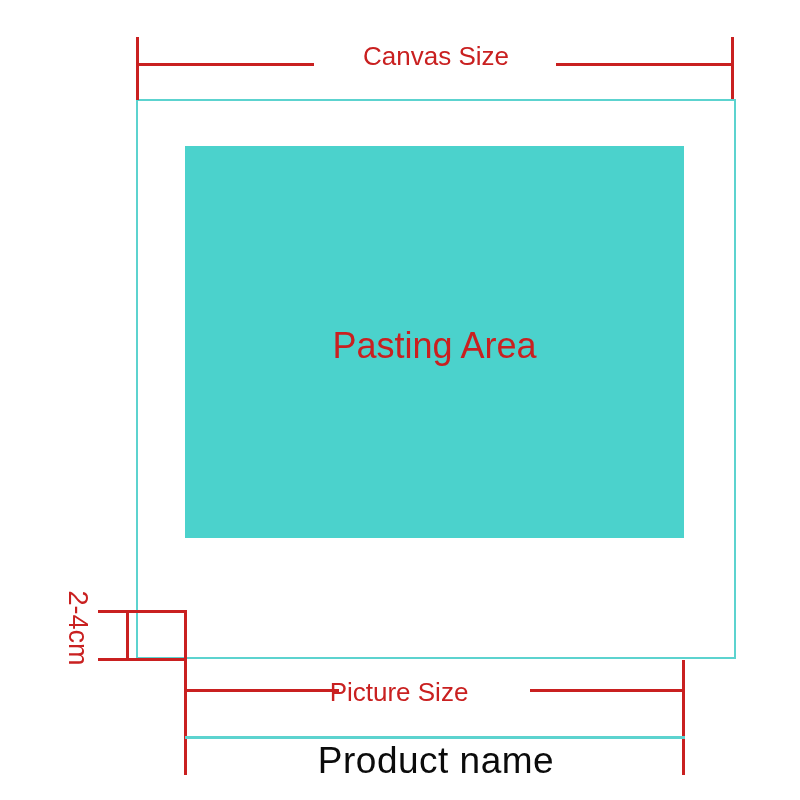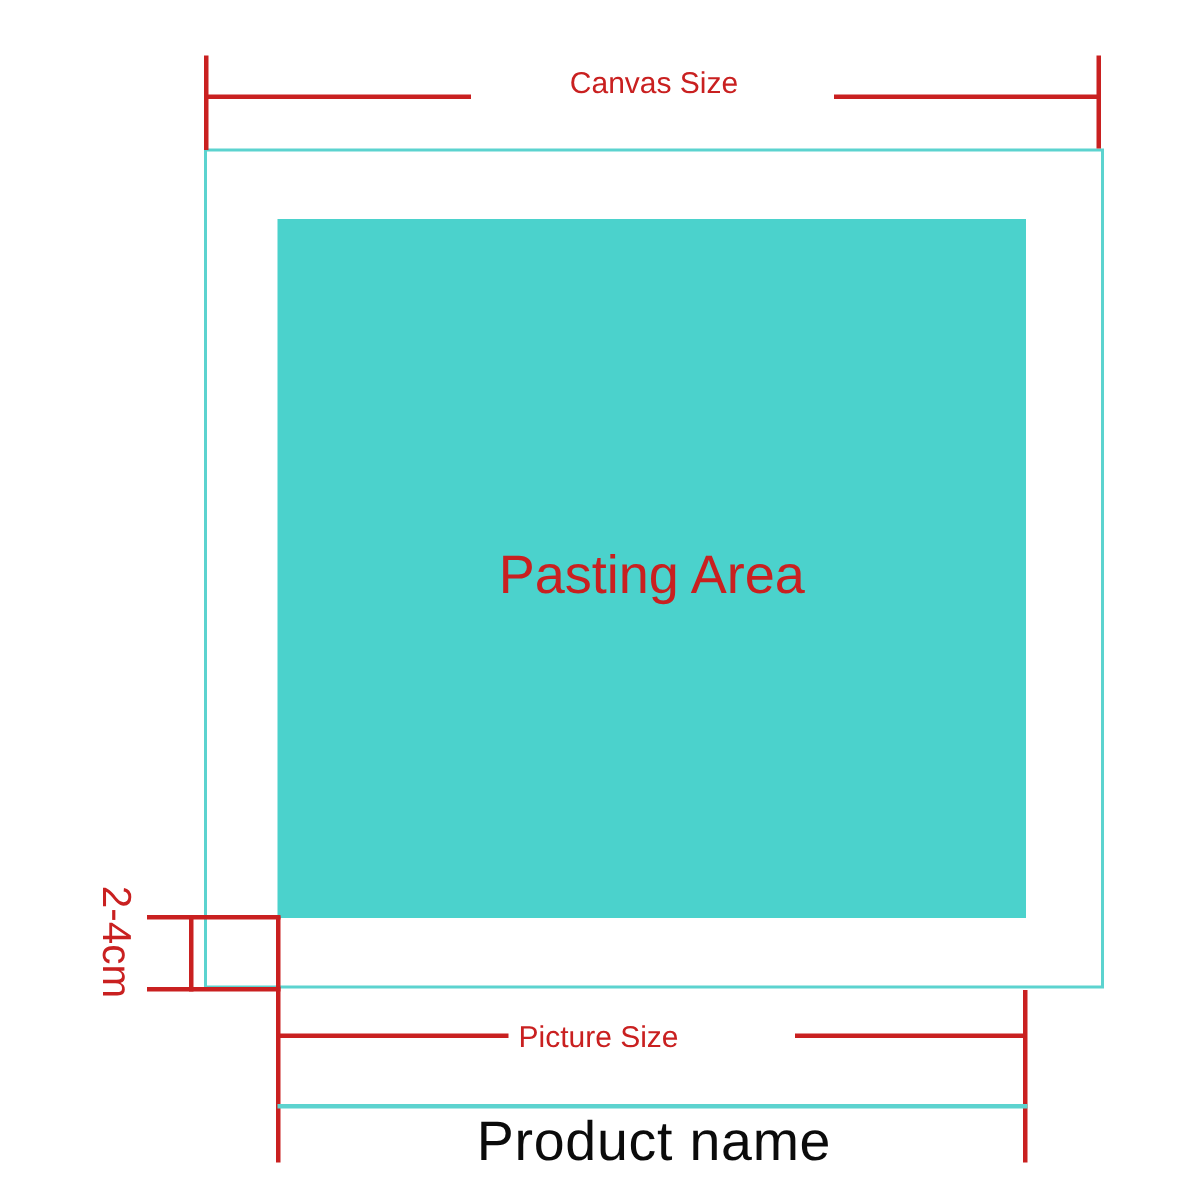--- a/index.html
+++ b/index.html
@@ -16,35 +16,35 @@
     overflow:hidden;
     font-family:"Liberation Sans","DejaVu Sans",sans-serif;
   }
   .abs{position:absolute;}
   .redline{background:var(--red);}
   .tealline{background:var(--teal-line);}
   .red-label{
     color:var(--red);
     text-align:center;
     line-height:28px;
-    font-size:20px;
+    font-size:26px;
     white-space:nowrap;
   }
 
   
   .canvas-outline{
     left:136px;top:99px;width:600px;height:560px;
     border:2.5px solid var(--teal-line);
     box-sizing:border-box;
     background:#ffffff;
   }
 
   
   .pasting-area{
-    left:185px;top:146px;width:499px;height:466px;
+    left:185px;top:146px;width:499px;height:392px;
     background:var(--teal-fill);
     display:flex;flex-direction:column;
     align-items:center;justify-content:center;
     gap:17px;
     padding-top:8px;box-sizing:border-box;
   }
   .pasting-area .line{color:var(--red);font-size:36px;white-space:nowrap;}
 
   
   .cd-tick-l{left:136px;top:37px;width:3px;height:63px;}

